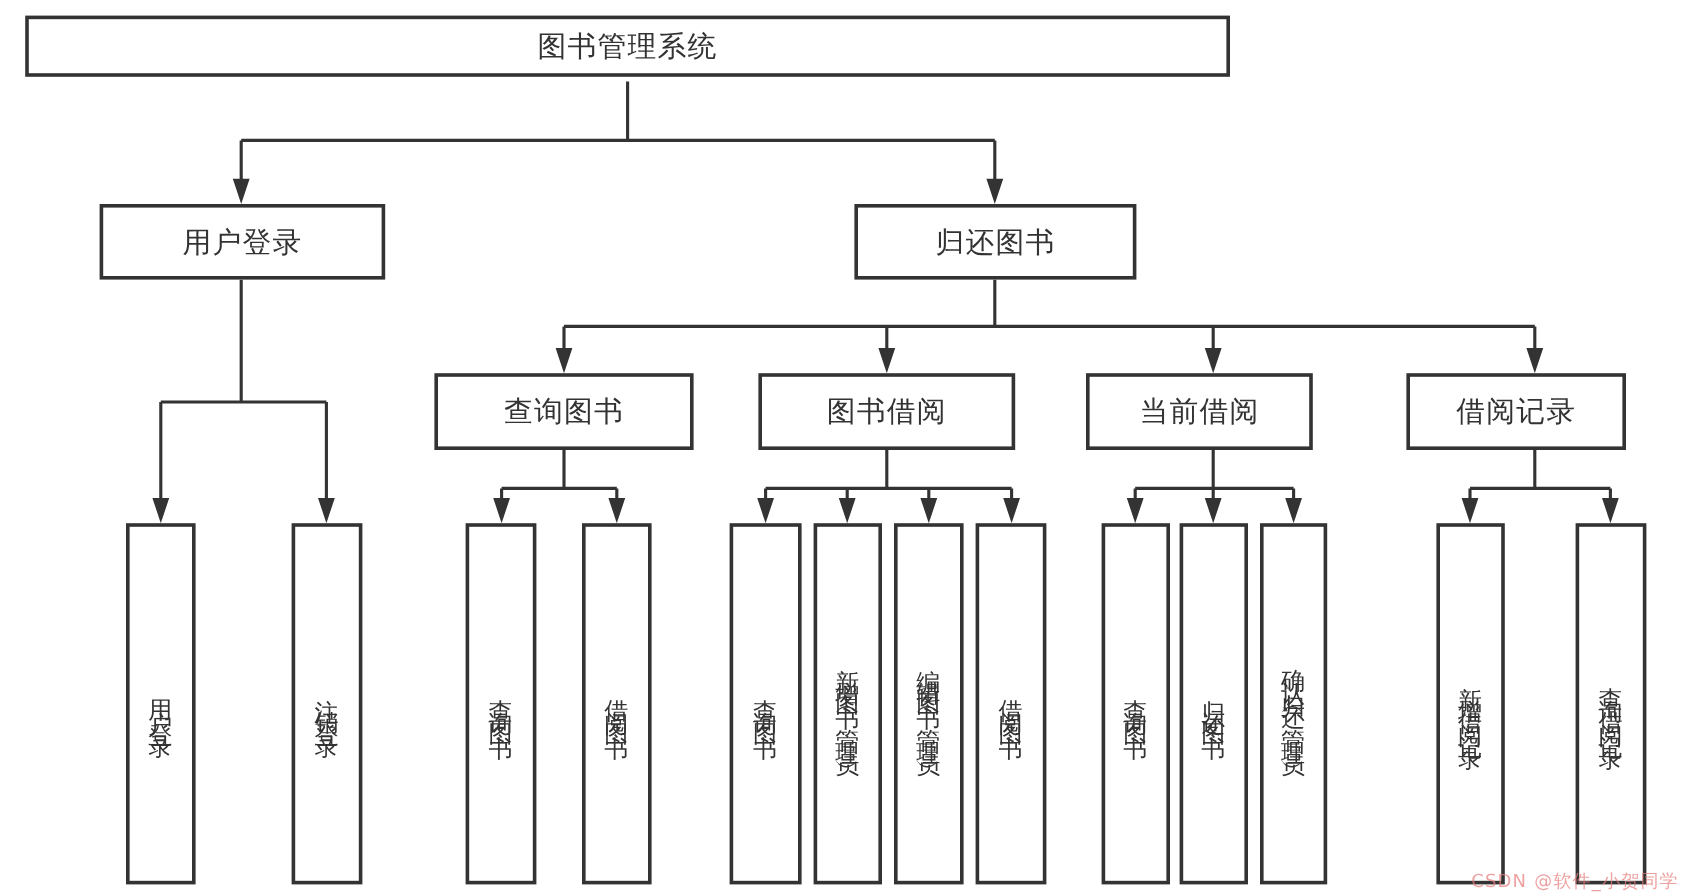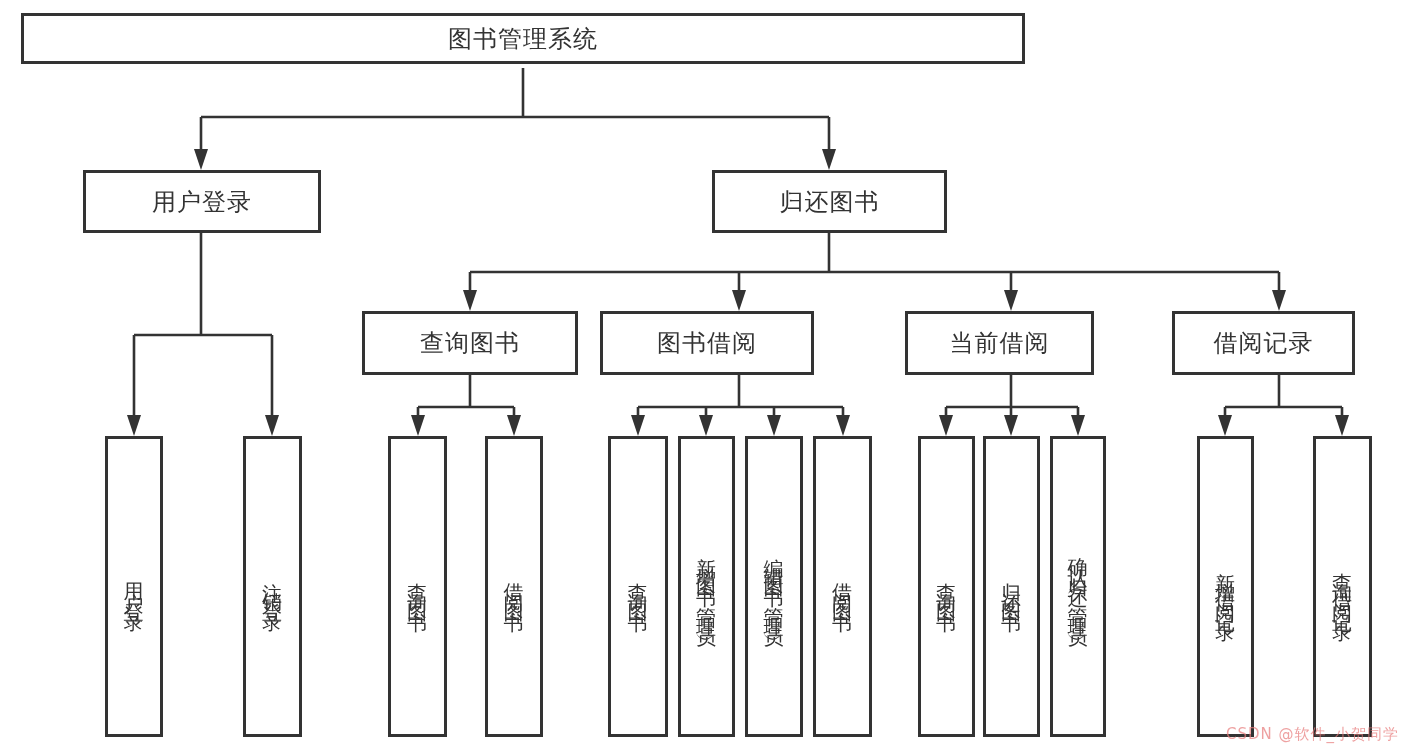--- a/index.html
+++ b/index.html
@@ -24,21 +24,21 @@
   #connectors{position:absolute;left:0;top:0;z-index:1;}
   #watermark{
     position:absolute;right:6px;bottom:3px;z-index:5;
     font-size:15px;letter-spacing:1px;color:rgba(231,125,125,0.72);
   }
   
   .n-root{left:21px;top:13px;width:1004px;height:51px;}
   .n-user{left:83px;top:170px;width:238px;height:63px;}
   .n-mgmt{left:712px;top:170px;width:235px;height:63px;}
   .n-g0{left:362px;top:311px;width:216px;height:64px;}
-  .n-g1{left:600px;top:311px;width:214px;height:64px;}
+  .n-g1{left:632px;top:311px;width:214px;height:64px;}
   .n-g2{left:905px;top:311px;width:189px;height:64px;}
   .n-g3{left:1172px;top:311px;width:183px;height:64px;}
   
   .v-l0{left:105px;width:58px;}
   .v-l1{left:243px;width:59px;}
   .v-g0c0{left:388px;width:59px;}
   .v-g0c1{left:485px;width:58px;}
   .v-g1c0{left:608px;width:60px;}
   .v-g1c1{left:678px;width:57px;}
   .v-g1c2{left:745px;width:58px;}

